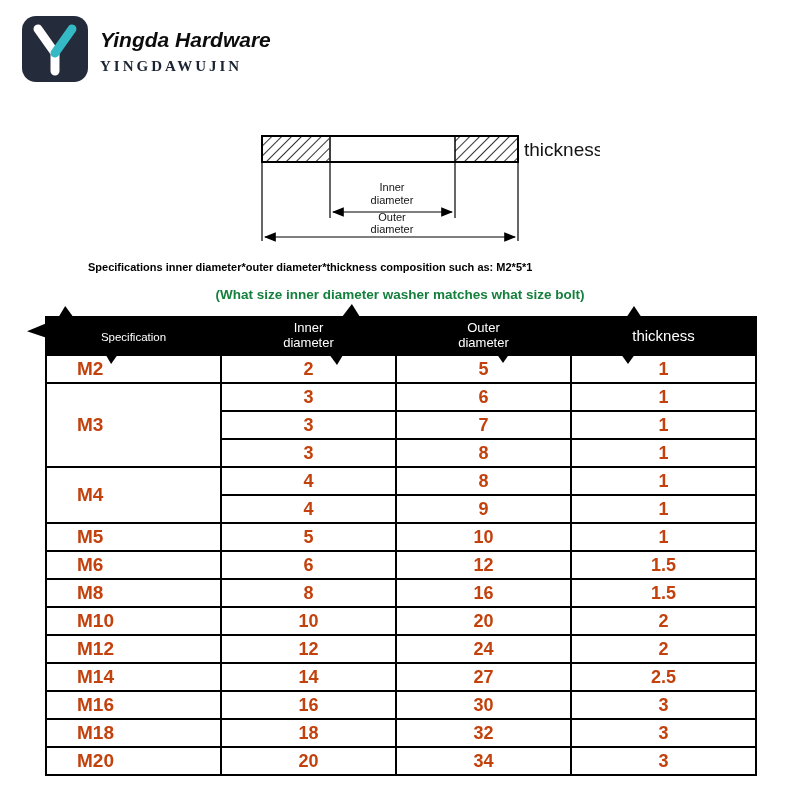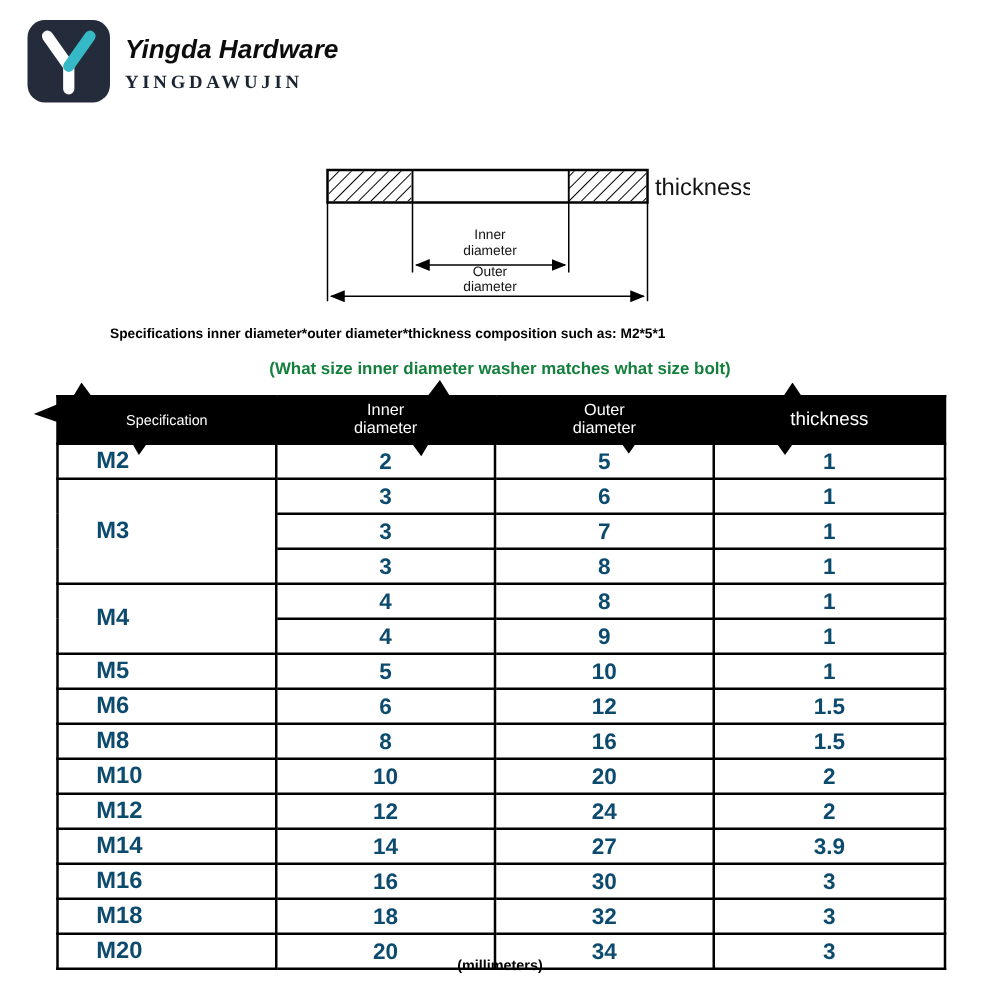--- a/index.html
+++ b/index.html
@@ -26,21 +26,21 @@
   .spec-table th {
     background:#000; color:#fff; font-weight:normal; height:36px;
     border:2px solid #000; text-align:center; vertical-align:middle; padding:0;
   }
   .hdr-spec { font-size:11.5px; }
   .hdr-wrap { display:inline-block; width:64px; line-height:1.12; font-size:13px; }
   .hdr-thick { font-size:15px; }
   .spec-table td {
     border:2px solid #000; height:26px; padding:0;
     text-align:center; vertical-align:middle;
-    font-size:18px; font-weight:bold; color:#0c4a6e;
+    font-size:18px; font-weight:bold; color:#c2410c;
   }
   .spec-table td.spec-cell { text-align:left; padding-left:30px; font-size:19px; }
   
   .brush { position:absolute; background:#000; }
   .brush-left  { left:27px;  top:323px; width:20px; height:15px; clip-path:polygon(100% 0,100% 100%,0 55%); }
   .brush-top-a { left:58px;  top:306px; width:16px; height:12px; clip-path:polygon(45% 0,0 100%,100% 100%); }
   .brush-top-b { left:342px; top:304px; width:18px; height:13px; clip-path:polygon(55% 0,0 100%,100% 100%); }
   .brush-top-c { left:626px; top:306px; width:16px; height:12px; clip-path:polygon(50% 0,0 100%,100% 100%); }
   .brush-bot-a { left:103px; top:350px; width:18px; height:14px; clip-path:polygon(0 0,100% 0,45% 100%); }
   .brush-bot-b { left:326px; top:350px; width:20px; height:15px; clip-path:polygon(0 0,100% 0,55% 100%); }
@@ -179,21 +179,21 @@
         <tr>
           <td class="spec-cell" rowspan="1">M12</td>
           <td>12</td>
           <td>24</td>
           <td>2</td>
         </tr>
         <tr>
           <td class="spec-cell" rowspan="1">M14</td>
           <td>14</td>
           <td>27</td>
-          <td>3.9</td>
+          <td>2.5</td>
         </tr>
         <tr>
           <td class="spec-cell" rowspan="1">M16</td>
           <td>16</td>
           <td>30</td>
           <td>3</td>
         </tr>
         <tr>
           <td class="spec-cell" rowspan="1">M18</td>
           <td>18</td>
@@ -211,15 +211,14 @@
 
   <div class="brush brush-left"></div>
   <div class="brush brush-top-a"></div>
   <div class="brush brush-top-b"></div>
   <div class="brush brush-top-c"></div>
   <div class="brush brush-bot-a"></div>
   <div class="brush brush-bot-b"></div>
   <div class="brush brush-bot-c"></div>
   <div class="brush brush-bot-d"></div>
 
-  <div class="unit-line">(millimeters)</div>
 
 </div>
 
 </body></html>

